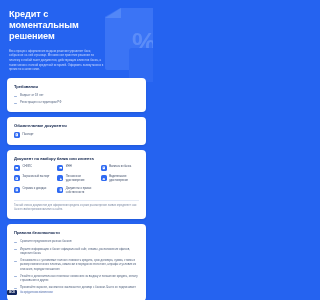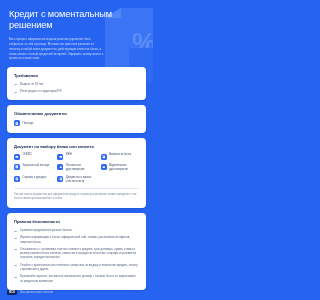--- a/index.html
+++ b/index.html
@@ -18,21 +18,21 @@
   .deco-fold{position:absolute;top:0;left:0;width:16px;height:10px;background:#5287f7;
     clip-path:polygon(0 100%,100% 0,100% 100%);}
   .deco-pct{position:absolute;right:4px;top:22px;font-size:27px;line-height:1;
     color:#5b8cf8;font-weight:700;letter-spacing:-1px;}
   .deco2{position:absolute;right:-10px;top:48px;width:34px;height:34px;background:#2f6af2;
     border-radius:3px;}
 
   
   .hero{position:relative;padding:9px 10px 0 9px;z-index:2;}
   .hero h1{
-    margin:0;font-size:9.2px;line-height:1.22;font-weight:400;color:#ffffff;
+    margin:0;font-size:9.2px;line-height:1.22;font-weight:700;color:#ffffff;
     letter-spacing:-.1px;max-width:104px;
   }
   .hero p{
     margin:6px 0 0 0;font-size:2.9px;line-height:1.62;color:#cfdcfd;
     max-width:96px;font-weight:400;
   }
 
   
   .cards{position:relative;z-index:3;padding:6px 7px 0 7px;display:flex;flex-direction:column;gap:5px;}
   .card{background:#ffffff;border-radius:4px;padding:6px 7px 7px 7px;

